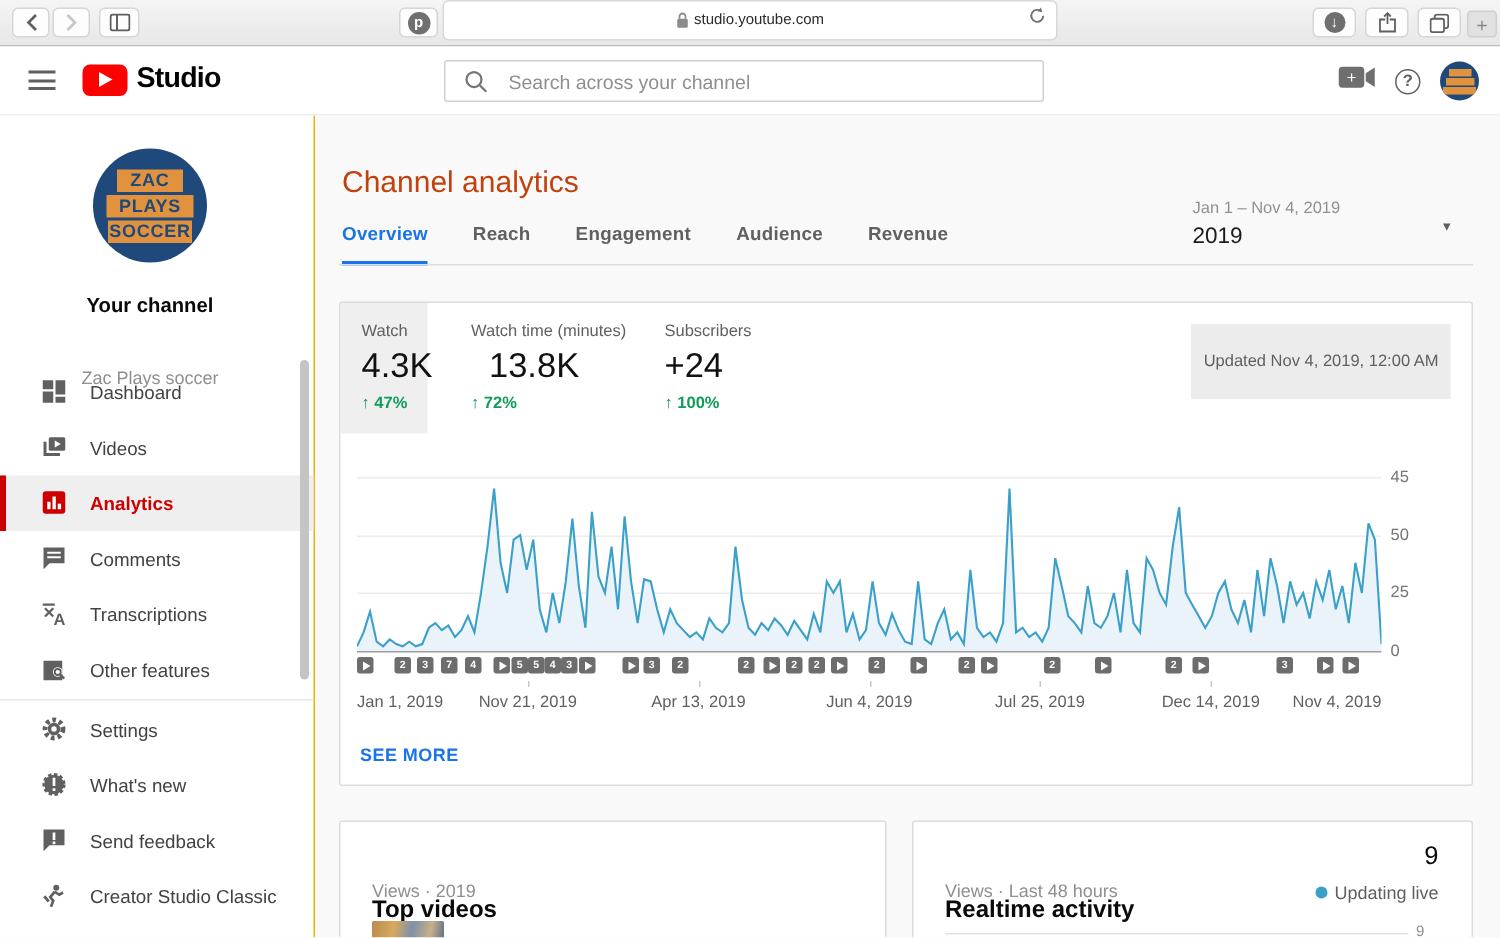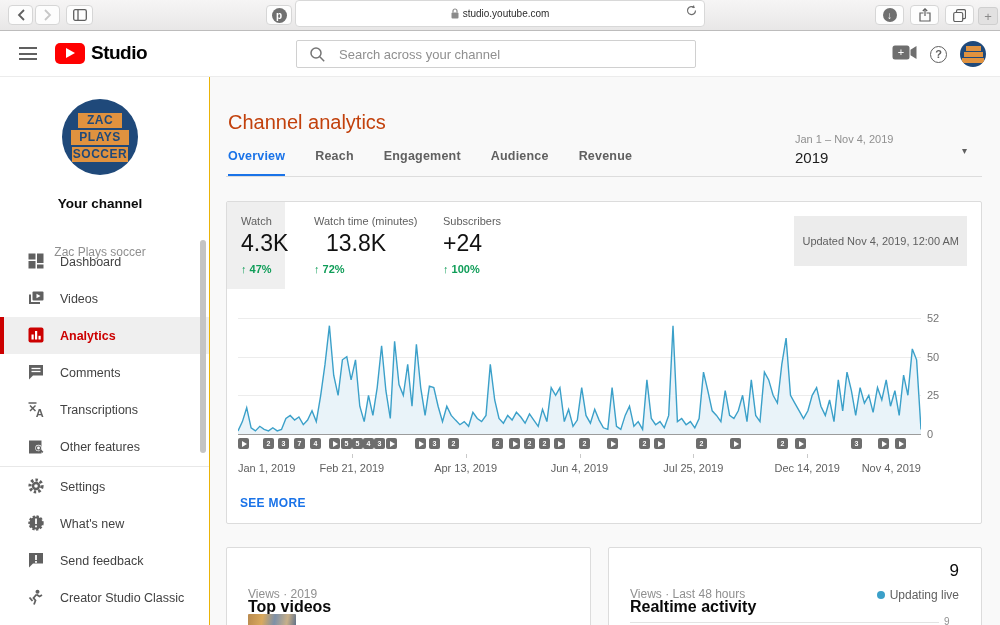--- a/index.html
+++ b/index.html
@@ -359,21 +359,21 @@
           <div class="m-value" style="left: 0px;">+24</div>
           <div class="m-delta" style="left: 0px; color: rgb(15, 157, 88);">↑ 100%</div>
         </div>
         <div class="baseline"></div>
         <div class="y-label" style="top: 226px;">0</div>
         <div class="gridline" style="top: 193.333px;"></div>
         <div class="y-label" style="top: 187.333px;">25</div>
         <div class="gridline" style="top: 154.667px;"></div>
         <div class="y-label" style="top: 148.667px;">50</div>
         <div class="gridline" style="top: 116px;"></div>
-        <div class="y-label" style="top: 110px;">52</div>
+        <div class="y-label" style="top: 110px;">45</div>
         <svg width="683" height="133" viewBox="0 0 683 133" id="plot-svg">
           <path d="M0.0,129.9 L4.4,120.6 L8.7,106.7 L13.1,126.8 L17.4,129.9 L21.8,125.3 L26.1,128.4 L30.5,129.9 L34.8,126.8 L39.2,129.9 L43.5,128.4 L47.9,117.5 L52.2,114.4 L56.6,119.1 L60.9,116.0 L65.3,123.7 L69.6,119.1 L74.0,109.8 L78.3,120.6 L82.7,94.3 L87.0,63.4 L91.4,24.7 L95.7,74.2 L100.1,94.3 L104.4,58.8 L108.8,55.7 L113.1,78.9 L117.5,58.8 L121.8,105.2 L126.2,120.6 L130.5,94.3 L134.9,114.4 L139.2,86.6 L143.6,44.8 L147.9,89.7 L152.3,117.5 L156.6,40.2 L161.0,83.5 L165.3,94.3 L169.7,63.4 L174.0,105.2 L178.4,43.3 L182.7,86.6 L187.1,114.4 L191.4,85.1 L195.8,86.6 L200.1,105.2 L204.5,120.6 L208.8,105.2 L213.2,114.4 L217.5,119.1 L221.9,123.7 L226.2,120.6 L230.6,125.3 L234.9,111.3 L239.3,117.5 L243.6,120.6 L248.0,114.4 L252.3,63.4 L256.7,99.0 L261.0,117.5 L265.4,122.2 L269.7,114.4 L274.1,119.1 L278.4,111.3 L282.8,116.0 L287.1,122.2 L291.5,112.9 L295.8,119.1 L300.2,125.3 L304.5,108.3 L308.9,120.6 L313.2,86.6 L317.6,94.3 L321.9,86.6 L326.3,120.6 L330.6,108.3 L335.0,125.3 L339.3,119.1 L343.7,86.6 L348.0,114.4 L352.4,122.2 L356.7,108.3 L361.1,119.1 L365.4,126.8 L369.8,128.4 L374.1,86.6 L378.5,125.3 L382.8,128.4 L387.2,114.4 L391.5,105.2 L395.9,125.3 L400.2,120.6 L404.6,128.4 L408.9,78.9 L413.3,117.5 L417.6,123.7 L422.0,120.6 L426.3,126.8 L430.7,114.4 L435.0,24.7 L439.4,120.6 L443.7,117.5 L448.1,123.7 L452.4,120.6 L456.8,126.8 L461.1,117.5 L465.5,71.1 L469.8,89.7 L474.2,109.8 L478.5,114.4 L482.9,120.6 L487.2,89.7 L491.6,114.4 L495.9,117.5 L500.3,109.8 L504.6,94.3 L509.0,120.6 L513.3,78.9 L517.7,114.4 L522.0,120.6 L526.4,71.1 L530.7,78.9 L535.1,94.3 L539.4,102.1 L543.8,63.4 L548.1,37.1 L552.5,94.3 L556.8,102.1 L561.2,109.8 L565.5,117.5 L569.9,109.8 L574.2,94.3 L578.6,86.6 L582.9,105.2 L587.3,114.4 L591.6,99.0 L596.0,120.6 L600.3,78.9 L604.7,109.8 L609.0,71.1 L613.4,89.7 L617.7,114.4 L622.1,86.6 L626.4,102.1 L630.8,94.3 L635.1,111.3 L639.5,86.6 L643.8,99.0 L648.2,78.9 L652.5,105.2 L656.9,89.7 L661.2,114.4 L665.6,74.2 L669.9,94.3 L674.3,47.9 L678.6,58.8 L683.0,128.4 L683,133 L0,133 Z" fill="#e9f3f9" stroke="none"></path>
           <path d="M0.0,129.9 L4.4,120.6 L8.7,106.7 L13.1,126.8 L17.4,129.9 L21.8,125.3 L26.1,128.4 L30.5,129.9 L34.8,126.8 L39.2,129.9 L43.5,128.4 L47.9,117.5 L52.2,114.4 L56.6,119.1 L60.9,116.0 L65.3,123.7 L69.6,119.1 L74.0,109.8 L78.3,120.6 L82.7,94.3 L87.0,63.4 L91.4,24.7 L95.7,74.2 L100.1,94.3 L104.4,58.8 L108.8,55.7 L113.1,78.9 L117.5,58.8 L121.8,105.2 L126.2,120.6 L130.5,94.3 L134.9,114.4 L139.2,86.6 L143.6,44.8 L147.9,89.7 L152.3,117.5 L156.6,40.2 L161.0,83.5 L165.3,94.3 L169.7,63.4 L174.0,105.2 L178.4,43.3 L182.7,86.6 L187.1,114.4 L191.4,85.1 L195.8,86.6 L200.1,105.2 L204.5,120.6 L208.8,105.2 L213.2,114.4 L217.5,119.1 L221.9,123.7 L226.2,120.6 L230.6,125.3 L234.9,111.3 L239.3,117.5 L243.6,120.6 L248.0,114.4 L252.3,63.4 L256.7,99.0 L261.0,117.5 L265.4,122.2 L269.7,114.4 L274.1,119.1 L278.4,111.3 L282.8,116.0 L287.1,122.2 L291.5,112.9 L295.8,119.1 L300.2,125.3 L304.5,108.3 L308.9,120.6 L313.2,86.6 L317.6,94.3 L321.9,86.6 L326.3,120.6 L330.6,108.3 L335.0,125.3 L339.3,119.1 L343.7,86.6 L348.0,114.4 L352.4,122.2 L356.7,108.3 L361.1,119.1 L365.4,126.8 L369.8,128.4 L374.1,86.6 L378.5,125.3 L382.8,128.4 L387.2,114.4 L391.5,105.2 L395.9,125.3 L400.2,120.6 L404.6,128.4 L408.9,78.9 L413.3,117.5 L417.6,123.7 L422.0,120.6 L426.3,126.8 L430.7,114.4 L435.0,24.7 L439.4,120.6 L443.7,117.5 L448.1,123.7 L452.4,120.6 L456.8,126.8 L461.1,117.5 L465.5,71.1 L469.8,89.7 L474.2,109.8 L478.5,114.4 L482.9,120.6 L487.2,89.7 L491.6,114.4 L495.9,117.5 L500.3,109.8 L504.6,94.3 L509.0,120.6 L513.3,78.9 L517.7,114.4 L522.0,120.6 L526.4,71.1 L530.7,78.9 L535.1,94.3 L539.4,102.1 L543.8,63.4 L548.1,37.1 L552.5,94.3 L556.8,102.1 L561.2,109.8 L565.5,117.5 L569.9,109.8 L574.2,94.3 L578.6,86.6 L582.9,105.2 L587.3,114.4 L591.6,99.0 L596.0,120.6 L600.3,78.9 L604.7,109.8 L609.0,71.1 L613.4,89.7 L617.7,114.4 L622.1,86.6 L626.4,102.1 L630.8,94.3 L635.1,111.3 L639.5,86.6 L643.8,99.0 L648.2,78.9 L652.5,105.2 L656.9,89.7 L661.2,114.4 L665.6,74.2 L669.9,94.3 L674.3,47.9 L678.6,58.8 L683.0,128.4" fill="none" stroke="#3ba0c9" stroke-width="1.4"></path>
         </svg>
         <div class="markers-row">
           <span class="vid-marker" style="left: 0px;">
             <span class="play-tri"></span>
           </span>
           <span class="vid-marker" style="left: 25px;">2</span>
           <span class="vid-marker" style="left: 40px;">3</span>
@@ -423,21 +423,21 @@
           <span class="vid-marker" style="left: 640px;">
             <span class="play-tri"></span>
           </span>
           <span class="vid-marker" style="left: 657px;">
             <span class="play-tri"></span>
           </span>
         </div>
         <div class="x-axis">
           <span class="x-label" style="left: 0px; transform: none;">Jan 1, 2019</span>
           <div class="x-tick" style="left: 113.833px;"></div>
-          <span class="x-label" style="left: 113.833px; transform: translateX(-50%);">Feb 21, 2019</span>
+          <span class="x-label" style="left: 113.833px; transform: translateX(-50%);">Nov 21, 2019</span>
           <div class="x-tick" style="left: 227.667px;"></div>
           <span class="x-label" style="left: 227.667px; transform: translateX(-50%);">Apr 13, 2019</span>
           <div class="x-tick" style="left: 341.5px;"></div>
           <span class="x-label" style="left: 341.5px; transform: translateX(-50%);">Jun 4, 2019</span>
           <div class="x-tick" style="left: 455.333px;"></div>
           <span class="x-label" style="left: 455.333px; transform: translateX(-50%);">Jul 25, 2019</span>
           <div class="x-tick" style="left: 569.167px;"></div>
           <span class="x-label" style="left: 569.167px; transform: translateX(-50%);">Dec 14, 2019</span>
           <span class="x-label" style="left: 683px; transform: translateX(-100%);">Nov 4, 2019</span>
         </div>

